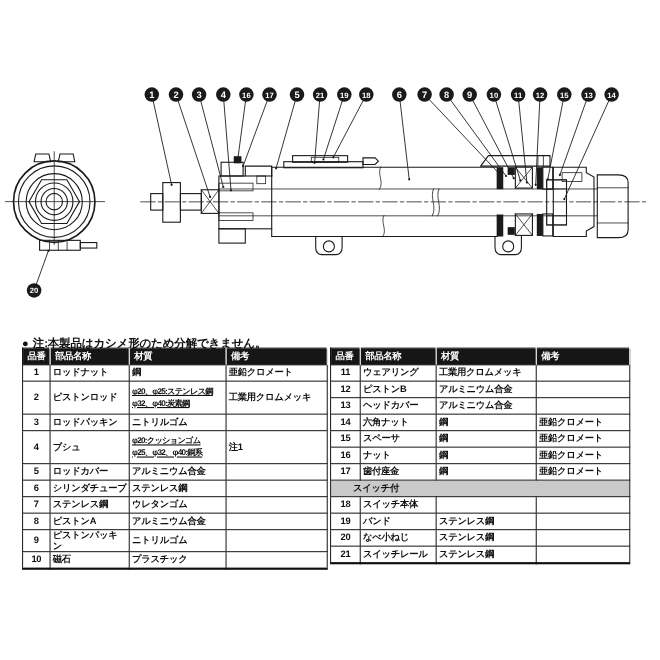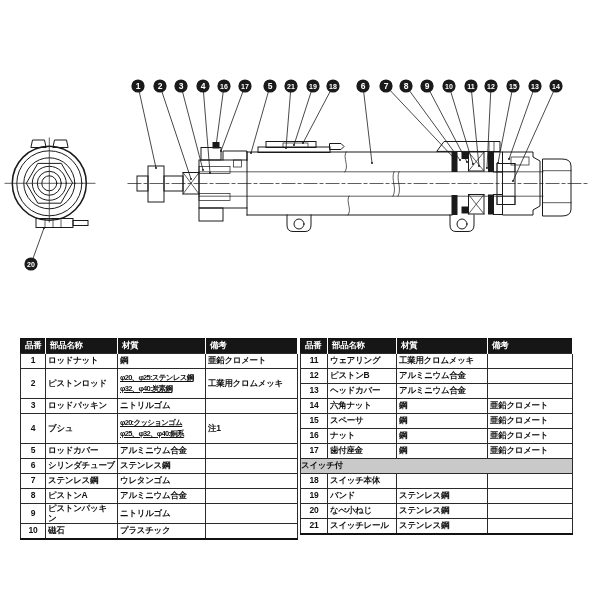--- a/index.html
+++ b/index.html
@@ -5,31 +5,31 @@
   html,body{margin:0;padding:0;background:#fff;}
   .page{position:relative;width:600px;height:600px;background:#ffffff;overflow:hidden;
         font-family:"Liberation Sans",sans-serif;color:#111;}
   svg.drawing{position:absolute;left:0;top:0;}
   .ln{stroke:#1a1a1a;fill:none;stroke-width:1;stroke-linejoin:miter;stroke-linecap:square;}
   .thin{stroke-width:0.7;}
   .heavy{stroke-width:1.5;}
   .blk{fill:#1a1a1a;stroke:none;}
   .note{position:absolute;left:20px;top:305px;font-size:10.5px;font-weight:bold;letter-spacing:-0.2px;}
   .note .bullet{margin-right:4px;font-size:10px;}
-  .parts-table{position:absolute;top:338px;border-collapse:collapse;table-layout:fixed;
+  .parts-table{position:absolute;top:316px;border-collapse:collapse;table-layout:fixed;
                font-weight:bold;border:1px solid #111;border-bottom:2px solid #111;}
   .parts-table th{background:#161616;color:#fff;font-size:8.5px;text-align:left;
                   padding:1px 0 1px 4px;height:11px;border-right:1px solid #fff;letter-spacing:-0.3px;}
   .parts-table td{border:1px solid #2a2a2a;font-size:8.5px;letter-spacing:-0.3px;
                   padding:0 2px;line-height:1.12;white-space:pre-line;overflow:hidden;}
   .parts-table tr{height:15px;}
   .parts-table tr.tall{height:30px;}
   .parts-table td.num{text-align:center;padding:0;}
   .parts-table td.mat-2l{font-size:7.5px;letter-spacing:-0.7px;line-height:1.35;text-decoration:underline;}
-  .parts-table tr.section-row td{background:#c9c9c9;padding-left:0;}
+  .parts-table tr.section-row td{background:#c9c9c9;padding-left:20px;}
   .footnote{position:absolute;left:20px;top:520px;font-size:9.5px;font-weight:bold;letter-spacing:-0.3px;}
 </style>
 </head>
 <body>
 
 <div class="page">
 
   <svg class="drawing" width="600" height="300" viewBox="0 0 600 300">
     <defs>
       <pattern id="diag" width="4" height="4" patternUnits="userSpaceOnUse" patternTransform="rotate(45)">
@@ -223,20 +223,23 @@
         <circle cx="513" cy="181" r="1" fill="#1a1a1a"></circle>
         <circle cx="556" cy="86" r="6.6" fill="#1a1a1a"></circle>
         <text x="556" y="88.7" fill="#ffffff" font-size="7" font-weight="bold" text-anchor="middle" font-family="&quot;Liberation Sans&quot;, sans-serif">14</text>
         <line x1="31" y1="264" x2="44" y2="228" stroke="#1a1a1a" stroke-width="0.8"></line>
         <circle cx="44" cy="228" r="1" fill="#1a1a1a"></circle>
         <circle cx="31" cy="264" r="6.6" fill="#1a1a1a"></circle>
         <text x="31" y="266.7" fill="#ffffff" font-size="7" font-weight="bold" text-anchor="middle" font-family="&quot;Liberation Sans&quot;, sans-serif">20</text>
       </g>
   </svg>
 
+  <div class="note">
+    <span class="bullet">●</span><span>注:本製品はカシメ形のため分解できません。</span>
+  </div>
 
   <table class="parts-table" id="table-left" style="left:20px;width:277px;">
     <colgroup>
         <col style="width:25px">
         <col style="width:72px">
         <col style="width:88px">
         <col style="width:92px">
       </colgroup>
     <thead>
       <tr>

